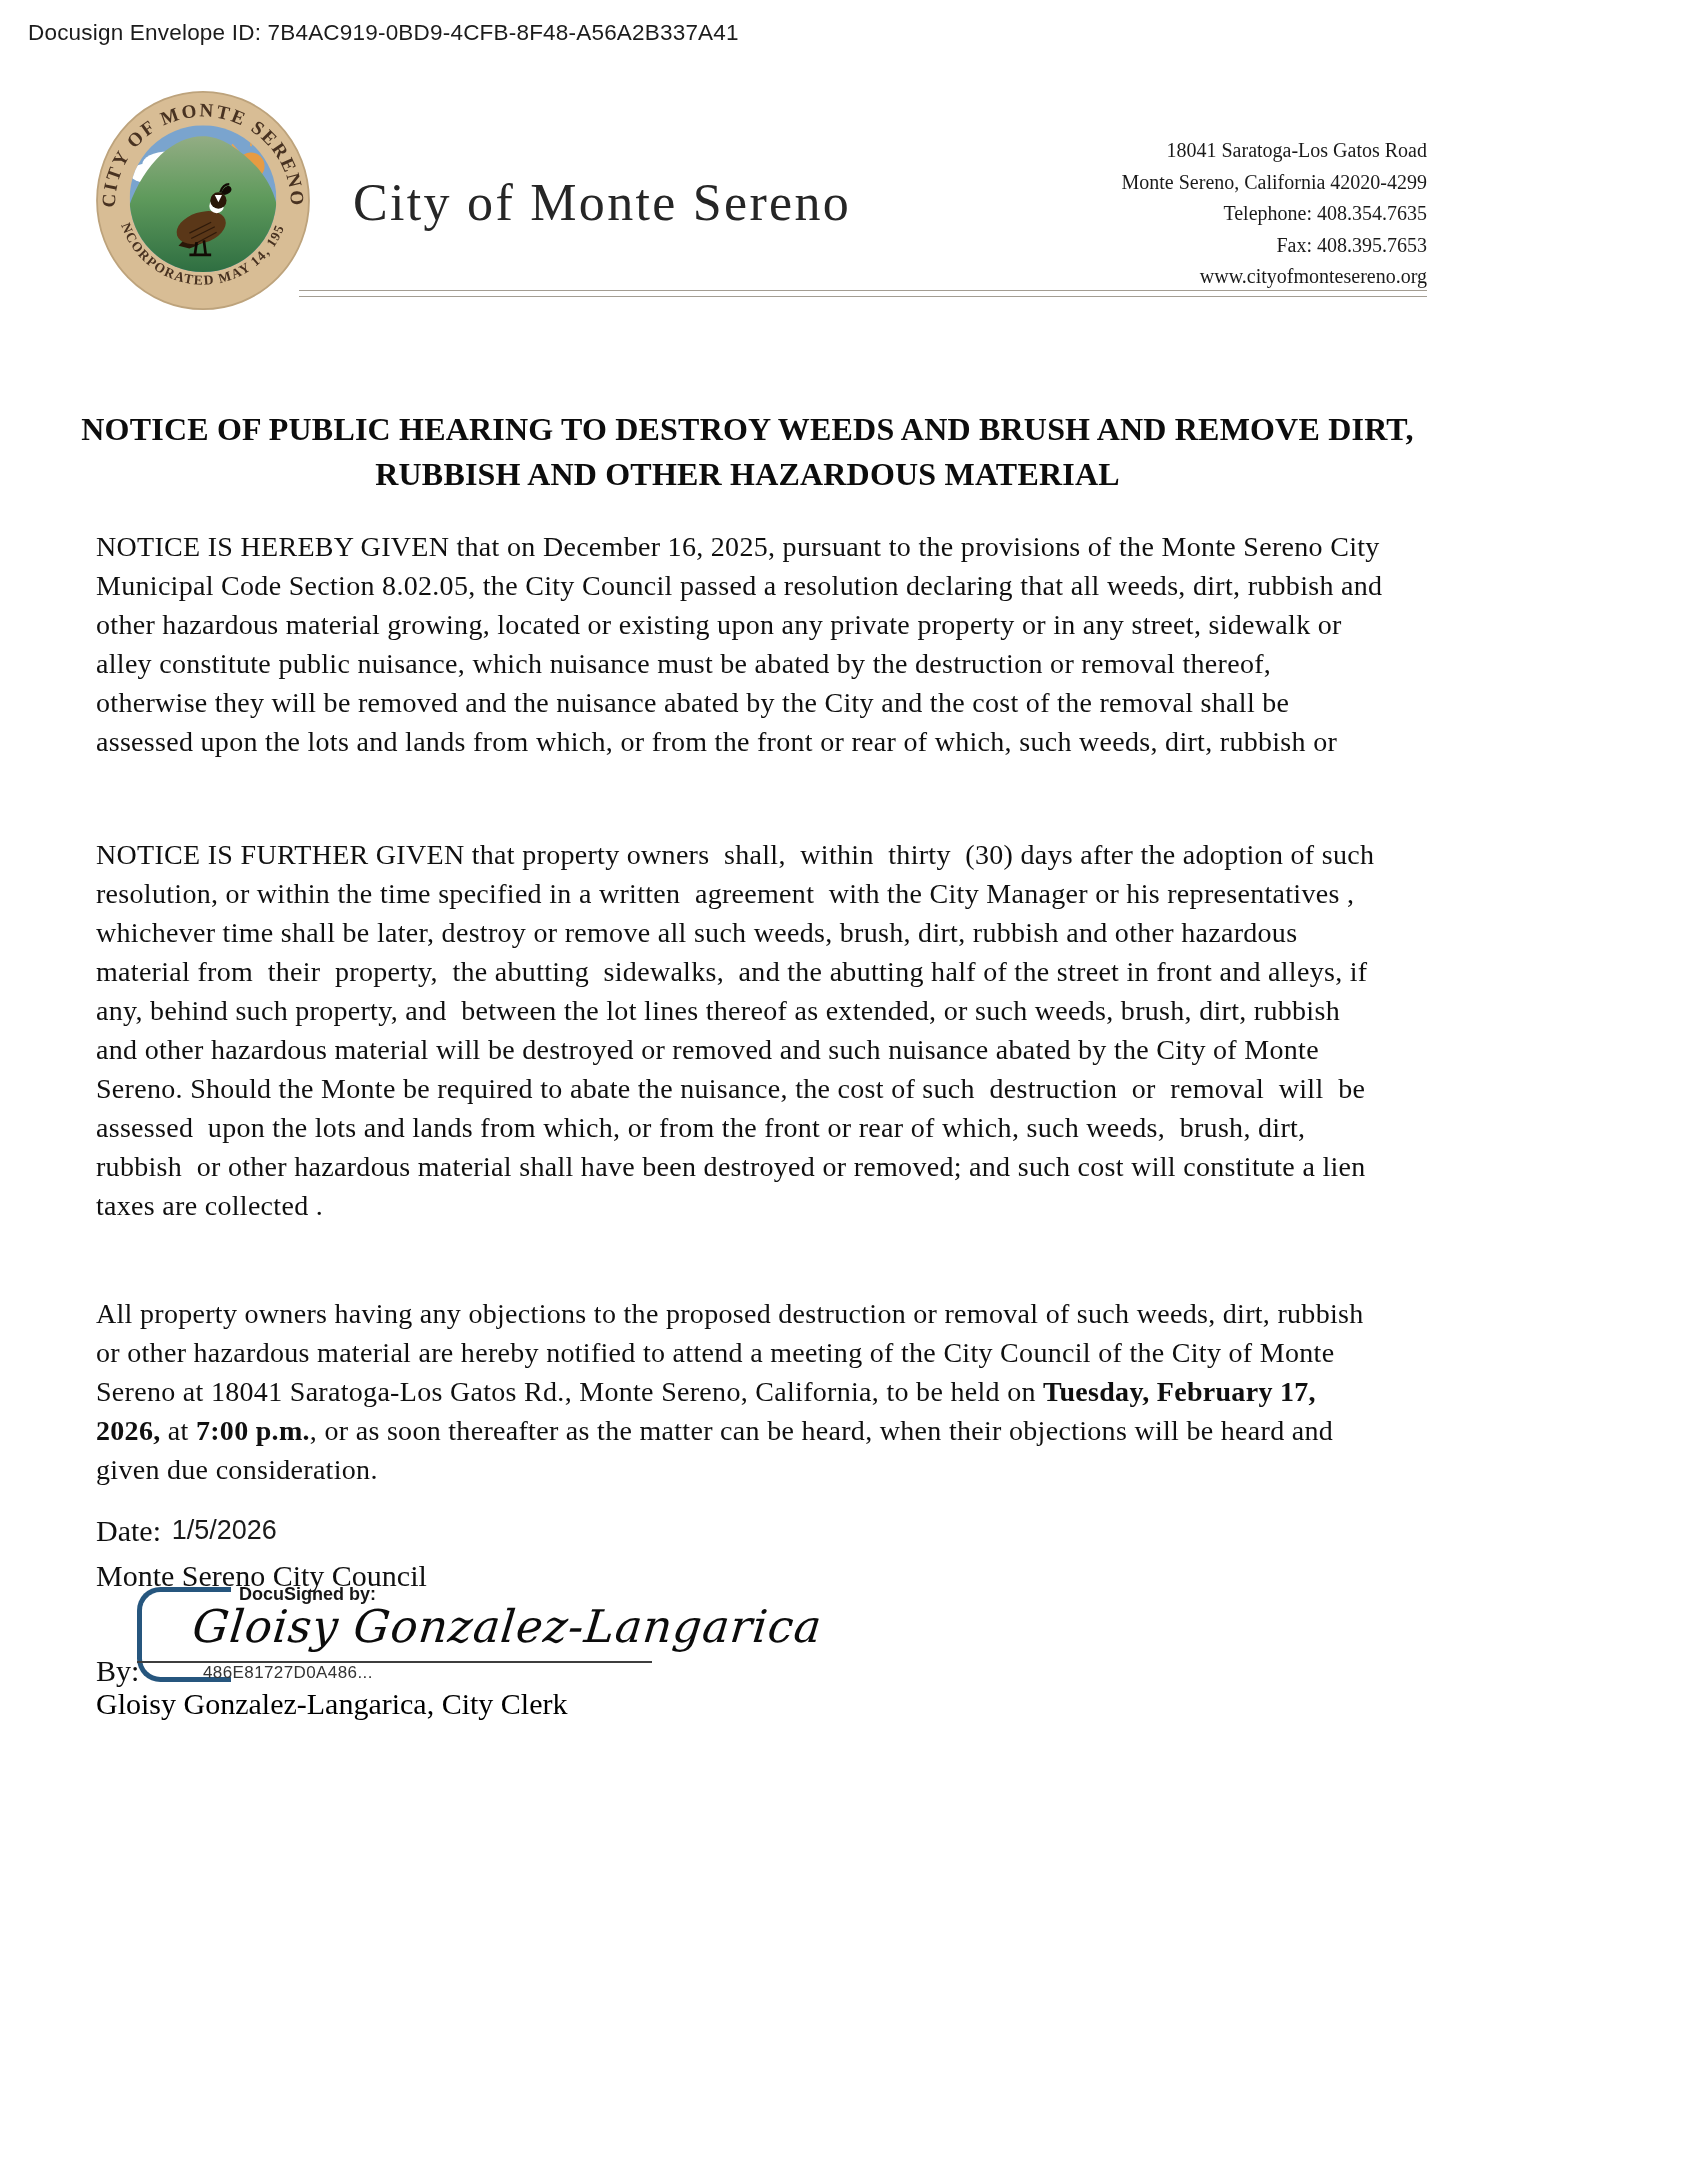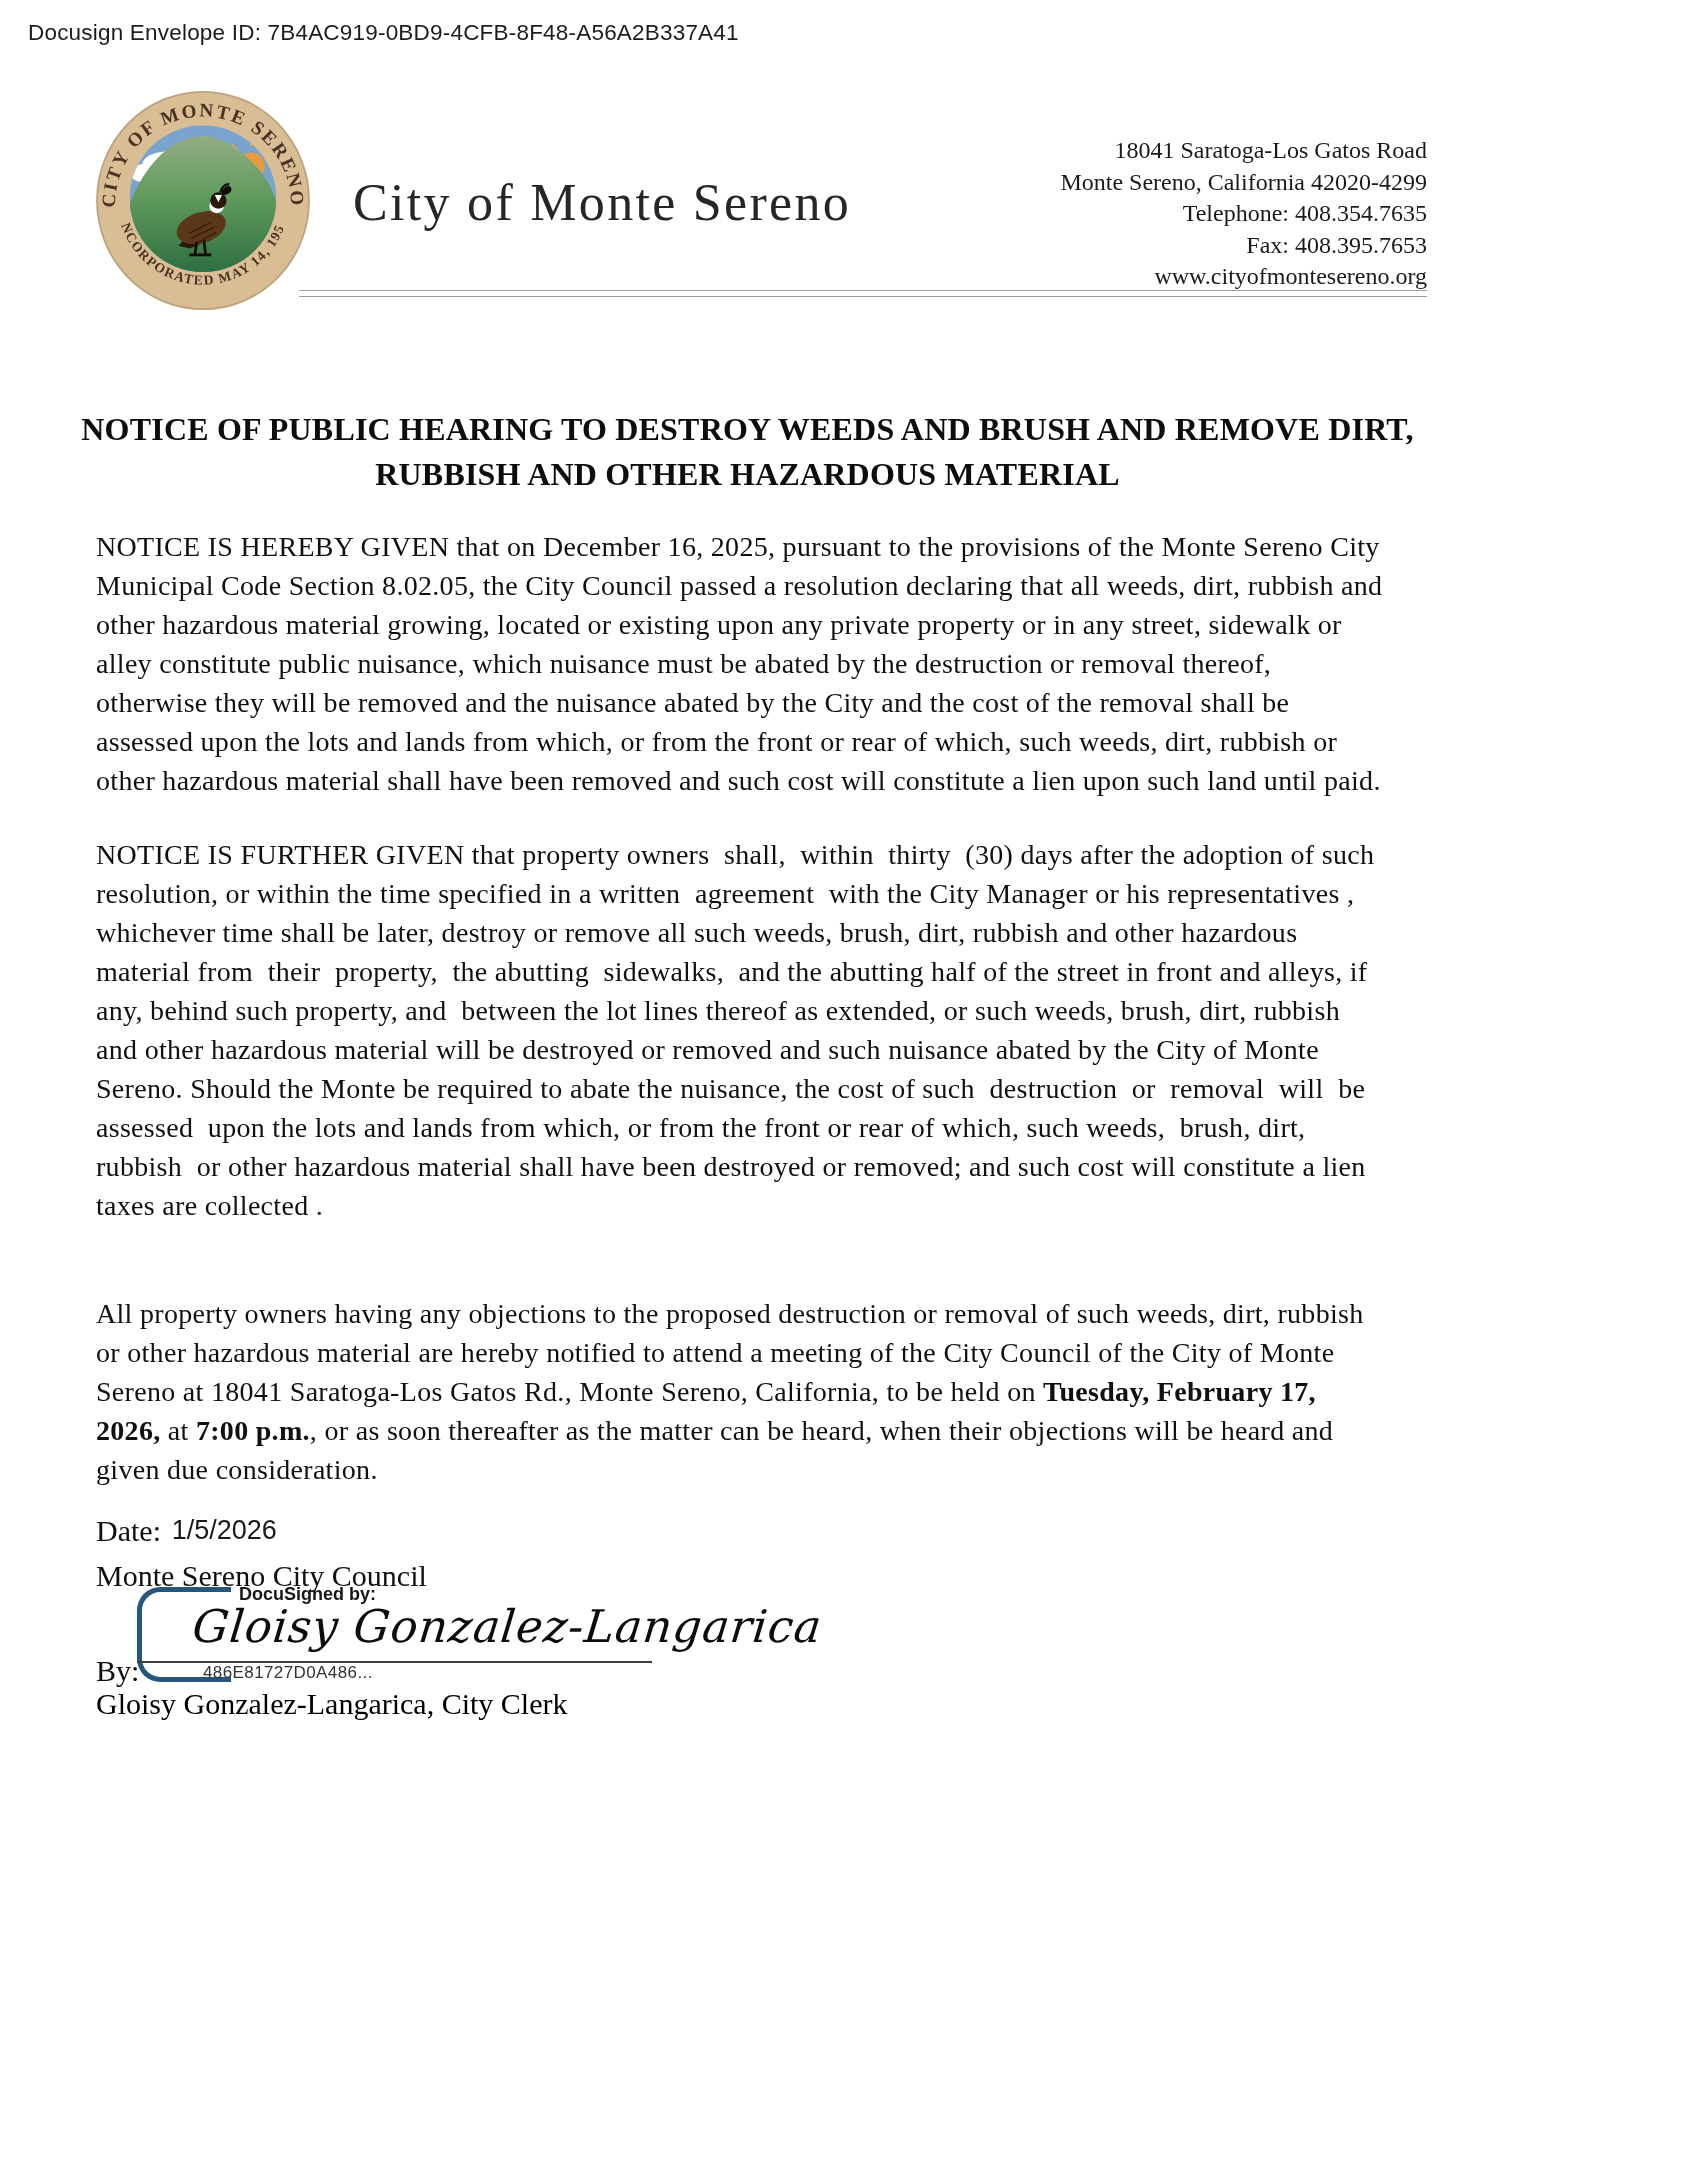--- a/index.html
+++ b/index.html
@@ -17,21 +17,21 @@
     font-size:22.5px;color:#1c1c1c;letter-spacing:0.2px;
   }
   
   .seal{position:absolute;left:95px;top:90px;}
   .brand{
     position:absolute;left:353px;top:173px;
     font-size:52px;color:#262626;letter-spacing:2.3px;
   }
   .address{
     position:absolute;right:68px;top:135px;
-    text-align:right;font-size:24px;line-height:31.5px;color:#1a1a1a;
+    text-align:right;font-size:20px;line-height:31.5px;color:#1a1a1a;
   }
   .rule{
     position:absolute;left:299px;right:68px;top:290px;height:5.4px;
     border-top:1.8px solid #a39d92;border-bottom:1.8px solid #a39d92;
   }
   
   .title{
     position:absolute;left:0;right:0;top:407px;
     text-align:center;font-weight:bold;font-size:32px;line-height:45px;
     color:#0d0d0d;letter-spacing:0.2px;
@@ -159,21 +159,20 @@
     <div>RUBBISH AND OTHER HAZARDOUS MATERIAL</div>
   </div>
 
   <div class="para p1">
     <div>NOTICE IS HEREBY GIVEN that on December 16, 2025, pursuant to the provisions of the Monte Sereno City</div>
     <div>Municipal Code Section 8.02.05, the City Council passed a resolution declaring that all weeds, dirt, rubbish and</div>
     <div>other hazardous material growing, located or existing upon any private property or in any street, sidewalk or</div>
     <div>alley constitute public nuisance, which nuisance must be abated by the destruction or removal thereof,</div>
     <div>otherwise they will be removed and the nuisance abated by the City and the cost of the removal shall be</div>
     <div>assessed upon the lots and lands from which, or from the front or rear of which, such weeds, dirt, rubbish or</div>
-    <div>other hazardous material shall have been removed and such cost will constitute a lien upon such land until paid.</div>
   </div>
 
   <div class="para p2">
     <div>NOTICE IS FURTHER GIVEN that property owners  shall,  within  thirty  (30) days after the adoption of such</div>
     <div>resolution, or within the time specified in a written  agreement  with the City Manager or his representatives ,</div>
     <div>whichever time shall be later, destroy or remove all such weeds, brush, dirt, rubbish and other hazardous</div>
     <div>material from  their  property,  the abutting  sidewalks,  and the abutting half of the street in front and alleys, if</div>
     <div>any, behind such property, and  between the lot lines thereof as extended, or such weeds, brush, dirt, rubbish</div>
     <div>and other hazardous material will be destroyed or removed and such nuisance abated by the City of Monte</div>
     <div>Sereno. Should the Monte be required to abate the nuisance, the cost of such  destruction  or  removal  will  be</div>

